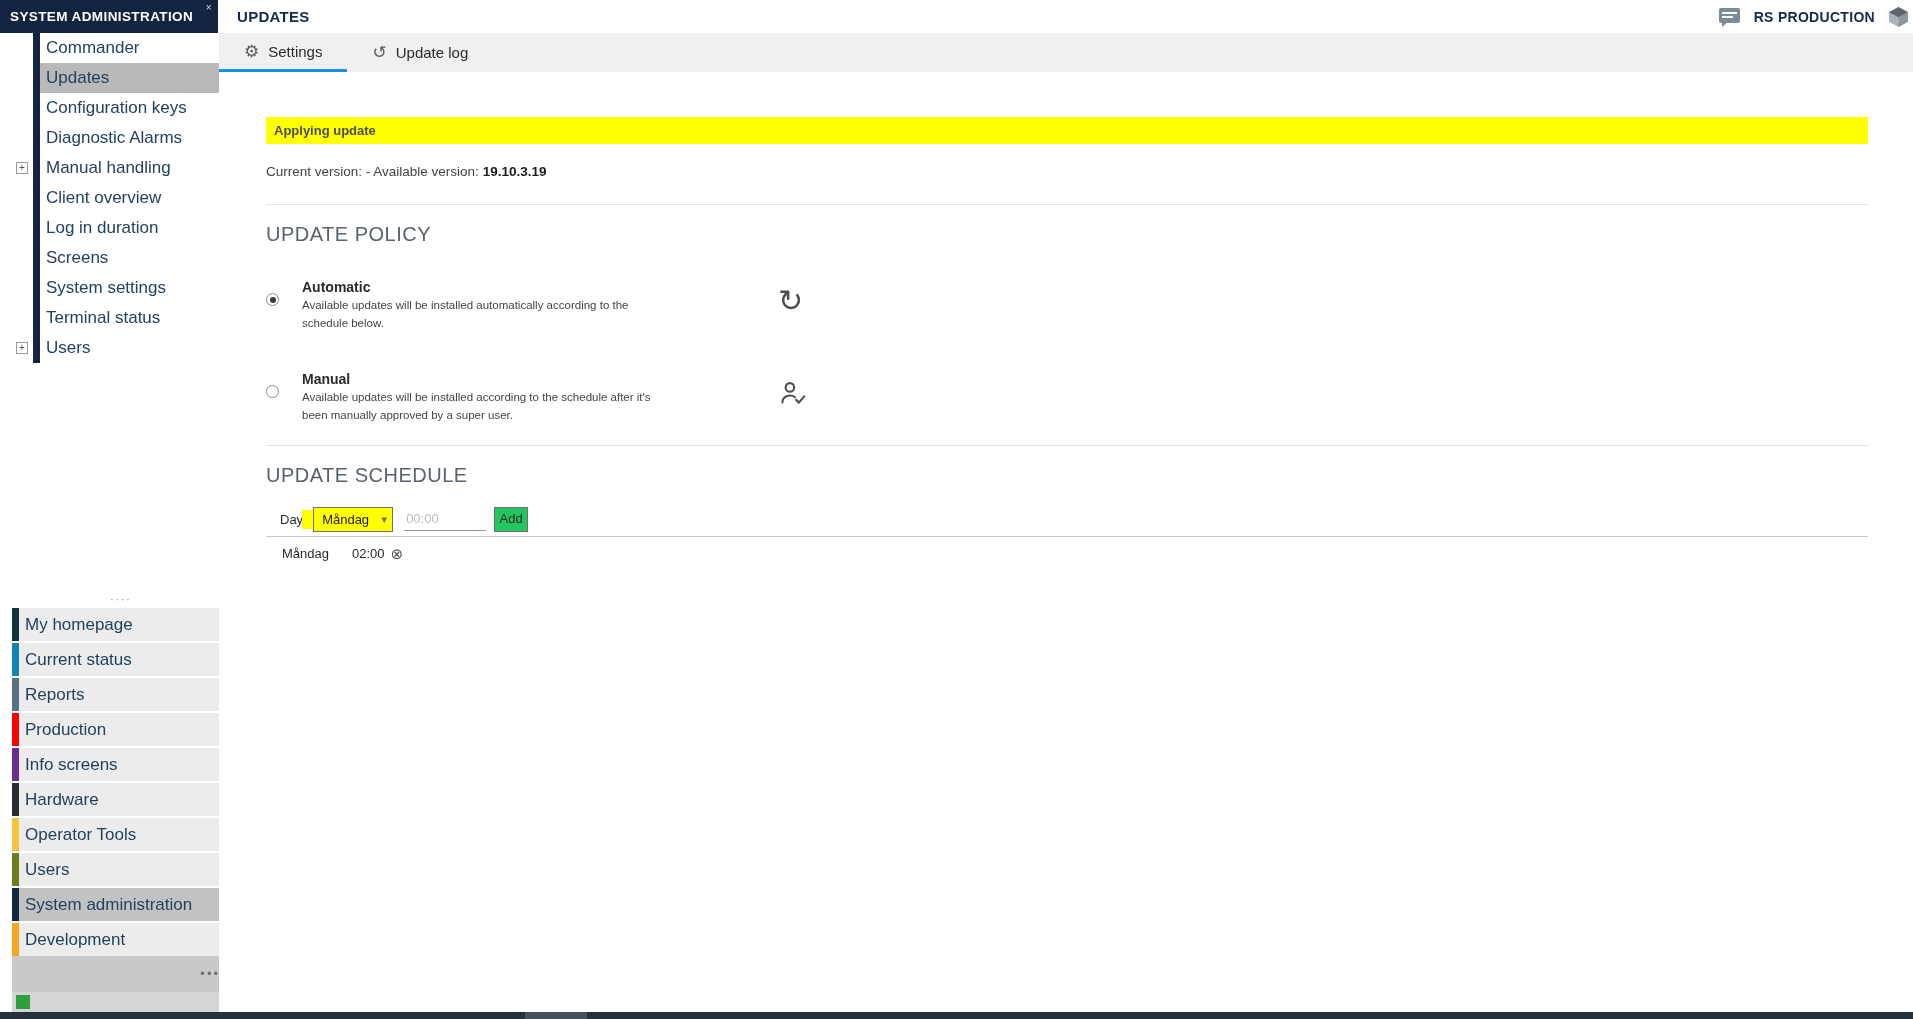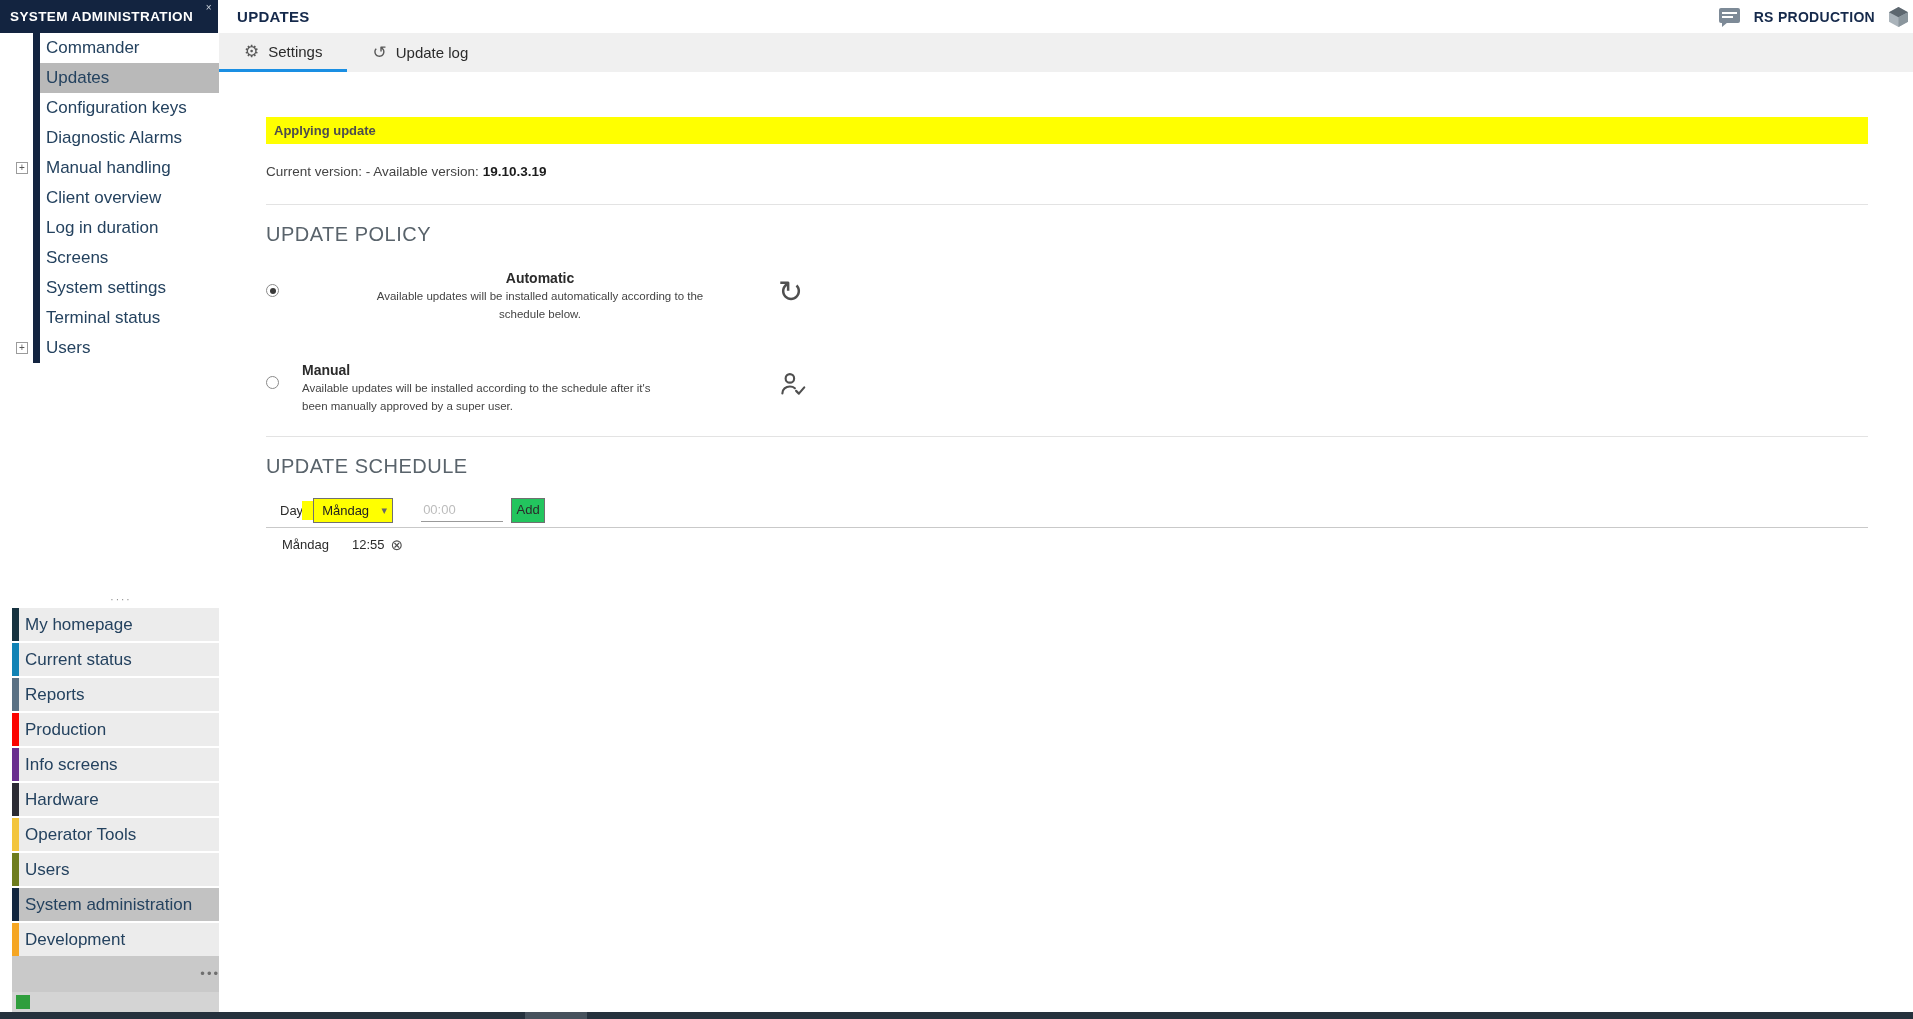--- a/index.html
+++ b/index.html
@@ -69,42 +69,42 @@
 
   .version-line { margin-top: 17px; font-size: 13.5px; color: #444; line-height: 22px; }
   .version-line b { color: #1b1b1b; }
 
   .divider { border: none; border-top: 1px solid #e3e3e3; margin-top: 21px; }
   .divider.dark { border-top-color: #c9c9c9; }
 
   .section-heading { margin-top: 16px; font-size: 20px; font-weight: normal; color: #59636b; letter-spacing: 0.5px; line-height: 26px; }
 
   .option-row { display: flex; align-items: flex-start; }
-  .option-row.automatic { margin-top: 22px; text-align: center; }
+  .option-row.automatic { margin-top: 31px; }
   .option-row.manual { margin-top: 38px; }
   .radio-outer { width: 13px; height: 13px; border: 1px solid #8a8a8a; border-radius: 50%; margin-top: 15px; flex: 0 0 13px; position: relative; cursor: pointer; background: #fff; }
   .radio-outer.checked::after { content: ""; position: absolute; left: 2.5px; top: 2.5px; width: 6px; height: 6px; border-radius: 50%; background: #3a3a3a; }
   .option-text { margin-left: 23px; width: 476px; }
   .option-name { font-size: 14px; font-weight: bold; color: #2b2b2b; line-height: 19px; }
   .option-desc { font-size: 11.5px; color: #444; line-height: 17.5px; white-space: pre-line; }
   .option-icon { color: #4f4f4f; }
   .option-icon.glyph { font-size: 30px; line-height: 30px; margin-top: 8px; }
   .option-icon svg { display: block; margin-top: 8px; }
 
   .schedule-row { margin-top: 18px; margin-left: 14px; display: flex; align-items: center; height: 26px; }
   .day-label { font-size: 13px; color: #2b2b2b; }
   .select-wrap { position: relative; margin-left: 10px; }
   .yellow-overhang { position: absolute; left: -11px; top: 3px; width: 11px; height: 19px; background: #ffff00; }
   .day-select {
     width: 80px; height: 25px; border: 1px solid #707070; background: #ffff00;
     font-size: 13px; color: #222; display: flex; align-items: center; padding-left: 8px; cursor: pointer; position: relative;
   }
   .select-arrow { position: absolute; right: 5px; top: 5px; font-size: 11px; color: #666; }
   .time-input {
-    margin-left: 28px; width: 82px; height: 24px; border: none; border-bottom: 1px solid #9a9a9a;
+    margin-left: 11px; width: 82px; height: 24px; border: none; border-bottom: 1px solid #9a9a9a;
     font-size: 13px; color: #0c4a6e; font-family: "Liberation Sans", sans-serif; outline: none; padding: 0 2px; background: transparent;
   }
   .time-input::placeholder { color: #bcbcbc; }
   .add-button {
     margin-left: 8px; width: 34px; height: 25px; border: 1px solid #707070; background: #22c55e;
     font-size: 13px; color: #2b2b2b; font-family: "Liberation Sans", sans-serif; cursor: pointer; line-height: 22px;
   }
   .divider.under-row { margin-top: 4px; }
 
   .entry-row { margin-top: 9px; margin-left: 16px; display: flex; align-items: center; font-size: 13px; color: #2b2b2b; }
@@ -284,21 +284,21 @@
           </span>
         </span>
         <input class="time-input" type="text" placeholder="00:00" style="">
         <button class="add-button">Add</button>
       </div>
 
       <hr class="divider dark under-row">
 
       <div class="entry-row">
         <span class="entry-day">Måndag</span>
-        <span class="entry-time">12:55</span>
+        <span class="entry-time">02:00</span>
         <span class="remove-icon">⊗</span>
       </div>
 
     </div>
   </div>
 </div>
 
 <div class="bottom-bar">
   <span class="bottom-bar-segment"></span>
 </div>

